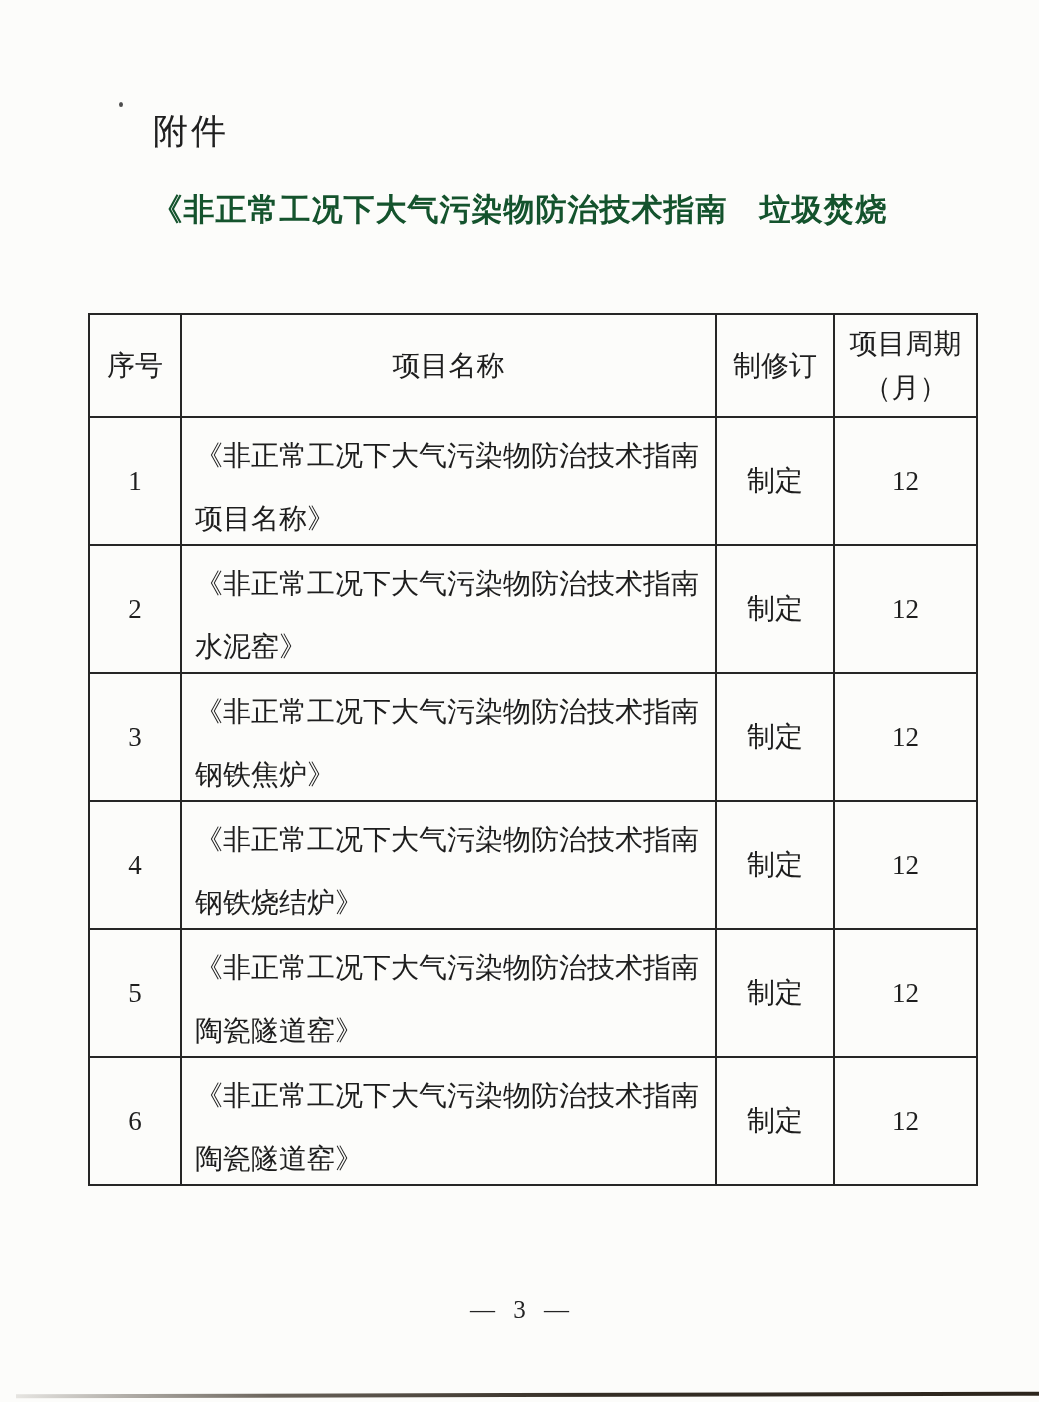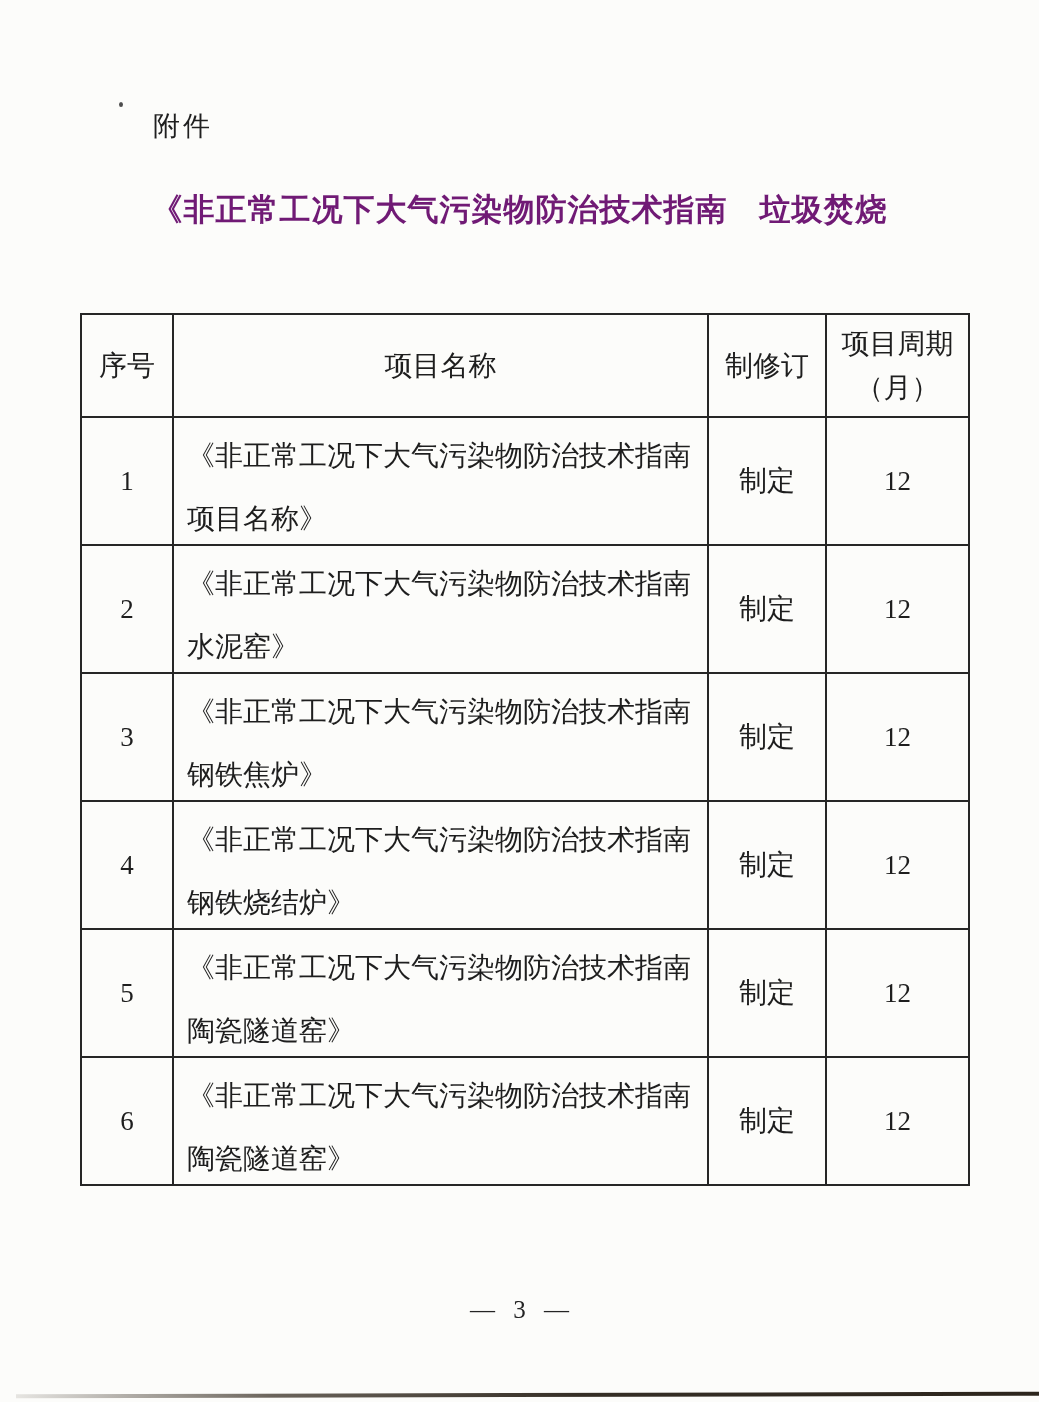--- a/index.html
+++ b/index.html
@@ -11,39 +11,39 @@
     margin: 0 auto;
     background: #fcfcfa;
     font-family: "Liberation Serif", "DejaVu Serif", serif;
     color: #1f1f1f;
     overflow: hidden;
   }
   .attachment-label {
     position: absolute;
     left: 153px;
     top: 108px;
-    font-size: 27px;
+    font-size: 35px;
     letter-spacing: 3px;
   }
   .doc-title {
     position: absolute;
     left: 40px;
     right: 40px;
     top: 186px;
     margin: 0;
     text-align: center;
     font-size: 31px;
     font-weight: bold;
     line-height: 48px;
     letter-spacing: 1px;
-    color: #701a75;
+    color: #14532d;
   }
   .doc-table {
     position: absolute;
-    left: 80px;
+    left: 88px;
     top: 313px;
     width: 888px;
     border-collapse: collapse;
     table-layout: fixed;
   }
   .doc-table th, .doc-table td {
     border: 2px solid #262626;
     text-align: center;
     vertical-align: middle;
     font-size: 28px;

